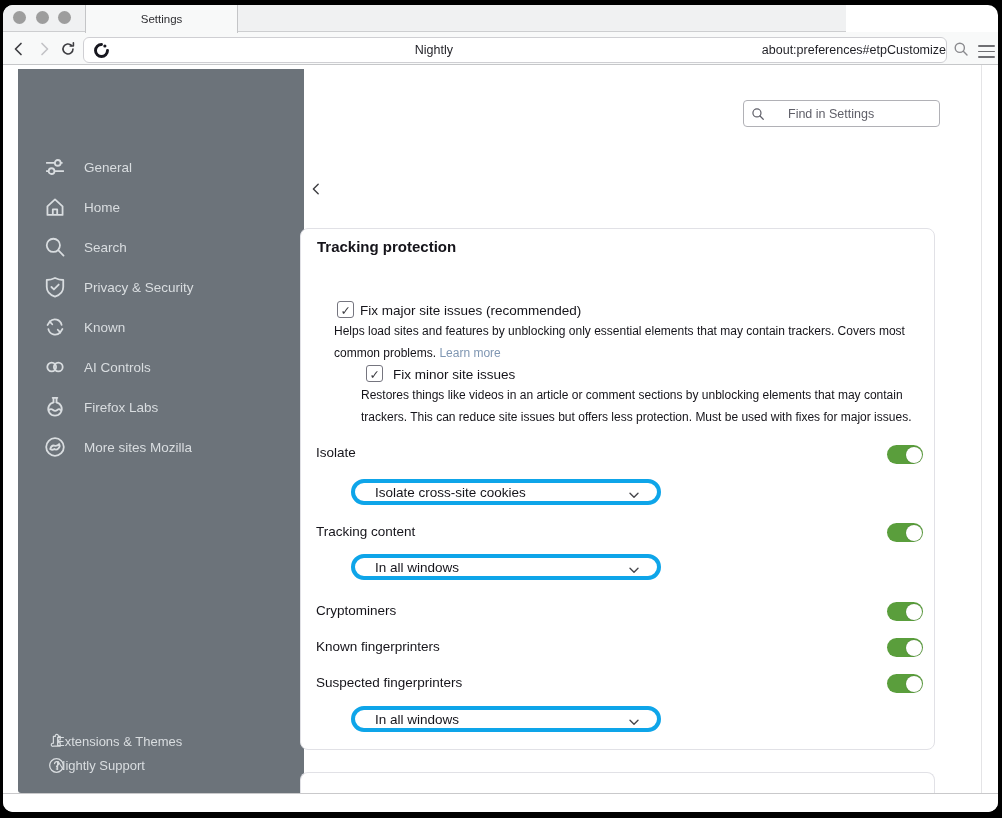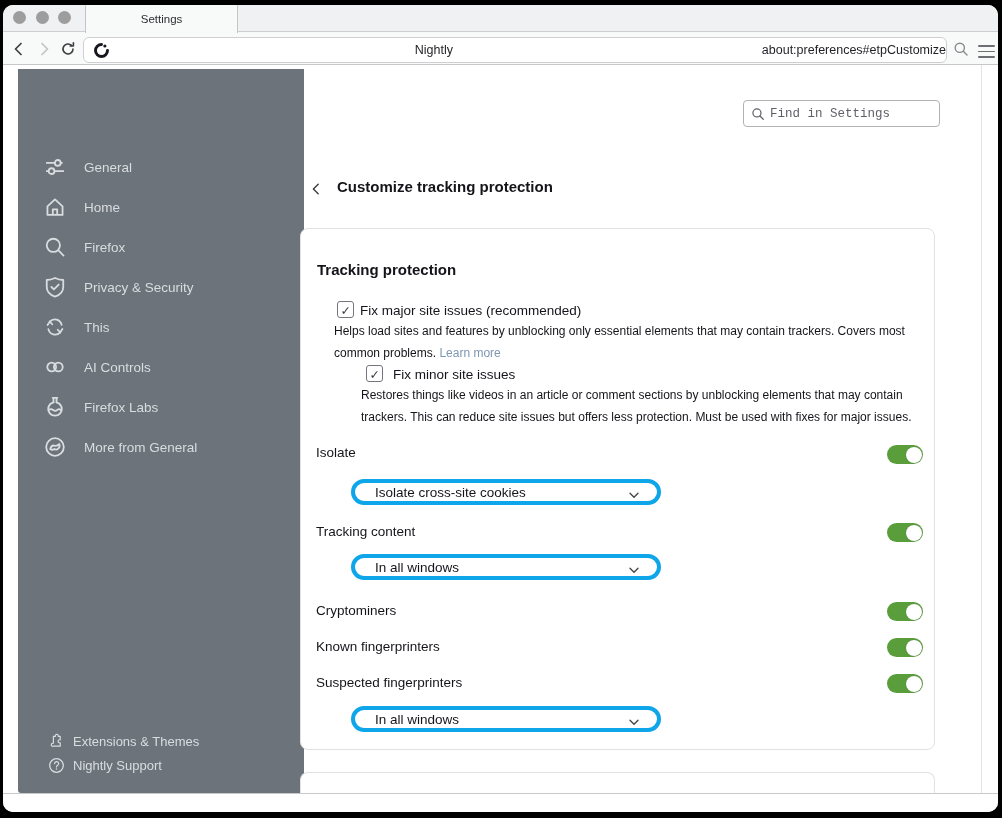--- a/index.html
+++ b/index.html
@@ -9,21 +9,21 @@
     --sidebar-text:#d9dde0;
     --text-dark:#15141a;
     --text-muted:#5b5b66;
   }
   *{margin:0;padding:0;box-sizing:border-box;}
   body{background:#000;font-family:"Liberation Sans","DejaVu Sans",sans-serif;-webkit-font-smoothing:antialiased;}
   #screen{position:relative;width:1002px;height:818px;background:#000;overflow:hidden;}
   #window{position:absolute;left:3px;top:5px;width:995px;height:807px;background:#fff;border-radius:10px;overflow:hidden;}
 
   
-  .titlebar{position:absolute;left:0;top:0;width:995px;height:27px;background:#f0f1f2;border-bottom:1px solid #cdced0;}
+  .titlebar{position:absolute;left:0;top:0;width:843px;height:27px;background:#f0f1f2;border-bottom:1px solid #cdced0;}
   .light{position:absolute;top:6px;width:13px;height:13px;border-radius:50%;background:#9d9d9d;}
   .light.l1{left:10px}.light.l2{left:33px}.light.l3{left:55px}
   .tab{position:absolute;left:82px;top:0;width:153px;height:28px;background:#f8f9f9;border-left:1px solid #c4c5c7;border-right:1px solid #c4c5c7;z-index:2;display:flex;align-items:center;justify-content:center;}
   .tab-label{font-size:11.5px;color:#2f2f33;}
 
   
   .toolbar{position:absolute;left:0;top:27px;width:995px;height:33px;background:#f8f9f9;border-bottom:1px solid #c6c7c9;}
   .navbtn{position:absolute;top:36px;width:16px;height:16px;}
   .urlbar{position:absolute;left:80px;top:32px;width:864px;height:26px;background:#fff;border:1px solid #cfcfd3;border-radius:6px;display:flex;align-items:center;padding-left:10px;gap:7px;justify-content:space-between;}
   .url-prefix{font-size:12.5px;color:#1f1f25;}
@@ -34,37 +34,37 @@
 
   
   .content{position:absolute;left:0;top:60px;width:995px;height:747px;background:#fff;}
 
   .sidebar{position:absolute;left:15px;top:4px;width:286px;height:724px;background:var(--sidebar-bg);border-radius:0 0 3px 3px;}
   .side-item{position:absolute;left:0;width:242px;height:40px;display:flex;align-items:center;cursor:default;}
   .side-item .sicon{position:absolute;left:26px;width:22px;height:22px;}
   .side-item .slabel{position:absolute;left:66px;font-size:13.5px;color:var(--sidebar-text);}
   .side-foot{position:absolute;left:0;width:242px;height:24px;display:flex;align-items:center;}
   .side-foot .sicon{position:absolute;left:30px;width:17px;height:17px;}
-  .side-foot .slabel{position:absolute;left:55px;font-size:13px;color:var(--sidebar-text);}
+  .side-foot .slabel{position:absolute;left:38px;font-size:13px;color:var(--sidebar-text);}
 
   .v-hairline{position:absolute;left:978px;top:0;width:1px;height:728px;background:#e4e4e6;}
   .bottom-hairline{position:absolute;left:0;top:728px;width:995px;height:1px;background:#c9c9cb;}
 
   .findbox{position:absolute;left:740px;top:35px;width:197px;height:27px;border:1px solid #b1b1b6;border-radius:4px;background:#fff;display:flex;align-items:center;padding-left:7px;gap:5px;}
-  .findbox input{border:none;outline:none;font-size:12.5px;color:#2b2b30;width:150px;font-family:Liberation Mono, monospace;background:transparent;}
+  .findbox input{border:none;outline:none;font-size:12.5px;color:#2b2b30;width:150px;font-family:Liberation Sans, sans-serif;background:transparent;margin-left:18px;}
   .findbox input::placeholder{color:#5f5f68;}
 
   .back-btn{position:absolute;left:306px;top:117px;width:14px;height:14px;cursor:pointer;}
   .page-title{position:absolute;left:334px;top:113px;font-size:15px;font-weight:700;color:var(--text-dark);}
 
   .card{position:absolute;background:#fff;border:1px solid #e1e1e6;border-radius:8px;}
   .card1{left:297px;top:163px;width:635px;height:522px;}
   .card2{left:297px;top:707px;width:635px;height:21px;border-bottom:none;border-radius:8px 8px 0 0;}
 
-  .card-h{position:absolute;left:16px;top:32px;font-size:15px;font-weight:700;color:var(--text-dark);}
+  .card-h{position:absolute;left:16px;top:9px;font-size:15px;font-weight:700;color:var(--text-dark);}
   .card-sub{position:absolute;left:16px;top:41px;font-size:13px;color:var(--text-muted);}
 
   .checkbox{position:absolute;width:17px;height:17px;background:#fff;border:1px solid #75757f;border-radius:3px;cursor:pointer;}
   .checkbox.checked::after{content:"\2713";position:absolute;left:2.5px;top:0.5px;font-size:12.5px;color:#3a3a3f;}
   .cb-label{position:absolute;font-size:13.5px;color:var(--text-dark);}
   .cb-desc{position:absolute;font-size:12px;line-height:22px;color:var(--text-dark);}
   .learn-link{color:var(--link);cursor:pointer;}
 
   .row-label{position:absolute;left:15px;font-size:13.5px;color:var(--text-dark);}
   .toggle{position:absolute;left:586px;width:36px;height:19px;border-radius:10px;background:var(--toggle-green);cursor:pointer;}
@@ -140,39 +140,39 @@
               <path d="M6.4 13.8 V9.8 h3.2 v4"></path>
             </svg>
           <span class="slabel">Home</span>
         </div>
 
         <div class="side-item" style="top:158px">
           <svg class="sicon" viewBox="0 0 16 16" fill="none" stroke="#d9dde0" stroke-width="1.3">
               <circle cx="6.8" cy="6.8" r="4.8"></circle>
               <path d="M10.5 10.5 L14.2 14.2" stroke-linecap="round"></path>
             </svg>
-          <span class="slabel">Firefox</span>
+          <span class="slabel">Search</span>
         </div>
 
         <div class="side-item" style="top:198px">
           <svg class="sicon" viewBox="0 0 16 16" fill="none" stroke="#d9dde0" stroke-width="1.3" stroke-linejoin="round">
               <path d="M8 1.4 C10 2.4 12 2.9 14 2.9 V8 C14 11.4 11.6 13.8 8 15 C4.4 13.8 2 11.4 2 8 V2.9 C4 2.9 6 2.4 8 1.4 Z"></path>
               <path d="M5.4 8 L7.2 9.8 L10.7 6.2" stroke-linecap="round"></path>
             </svg>
           <span class="slabel">Privacy &amp; Security</span>
         </div>
 
         <div class="side-item" style="top:238px">
           <svg class="sicon" viewBox="0 0 16 16" fill="none" stroke="#d9dde0" stroke-width="1.3" stroke-linecap="round">
               <path d="M3.2 9.5 a5 5 0 0 0 8.6 2.4"></path>
               <path d="M12.8 6.5 a5 5 0 0 0-8.6-2.4"></path>
               <path d="M2.6 6.6 L4.2 4.1 L6 6"></path>
               <path d="M13.4 9.4 L11.8 11.9 L10 10"></path>
             </svg>
-          <span class="slabel">This</span>
+          <span class="slabel">Known</span>
         </div>
 
         <div class="side-item" style="top:278px">
           <svg class="sicon" viewBox="0 0 16 16" fill="none" stroke="#d9dde0" stroke-width="1.3">
               <circle cx="5.6" cy="8" r="3.2"></circle>
               <circle cx="10.4" cy="8" r="3.2"></circle>
             </svg>
           <span class="slabel">AI Controls</span>
         </div>
 
@@ -184,21 +184,21 @@
               <path d="M3.6 10.2 q1.5-1.2 3 0 t3 0 t2.3 0"></path>
             </svg>
           <span class="slabel">Firefox Labs</span>
         </div>
 
         <div class="side-item" style="top:358px">
           <svg class="sicon" viewBox="0 0 16 16" fill="none" stroke="#d9dde0" stroke-width="1.3" stroke-linecap="round">
               <circle cx="8" cy="8" r="6.4"></circle>
               <path d="M4.5 9.5 q1-3 3-2.5 t3.5-1 q1 1.5-.5 3 t-3 .5 q-1.5 1-3 0"></path>
             </svg>
-          <span class="slabel">More from General</span>
+          <span class="slabel">More sites Mozilla</span>
         </div>
 
         <div class="side-foot" style="top:660px">
           <svg class="sicon" viewBox="0 0 16 16" fill="none" stroke="#d9dde0" stroke-width="1.2" stroke-linejoin="round">
               <path d="M5.5 3.5 h2 a1.6 1.6 0 1 1 3 0 h2 v3.5 a1.6 1.6 0 1 0 0 3 v3.5 H5.5 a1.6 1.6 0 1 1 0-3 z" transform="scale(0.92)"></path>
             </svg>
           <span class="slabel">Extensions &amp; Themes</span>
         </div>
 
         <div class="side-foot" style="top:684px">
@@ -218,21 +218,20 @@
         <svg width="14" height="14" viewBox="0 0 16 16">
             <circle cx="6.8" cy="6.8" r="4.6" stroke="#5f5f68" stroke-width="1.4" fill="none"></circle>
             <path d="M10.3 10.3 L14 14" stroke="#5f5f68" stroke-width="1.4" stroke-linecap="round"></path>
           </svg>
         <input type="text" placeholder="Find in Settings" style="">
       </div>
 
       <svg class="back-btn" viewBox="0 0 16 16">
           <path d="M10.5 2.5 L5 8 L10.5 13.5" stroke="#3e3e42" stroke-width="1.6" fill="none" stroke-linecap="round" stroke-linejoin="round"></path>
         </svg>
-      <h1 class="page-title">Customize tracking protection</h1>
 
       <div class="card card1">
         <div class="card-h">Tracking protection</div>
 
         <span class="checkbox checked" style="left:36px;top:72px"></span>
         <span class="cb-label" style="left:59px;top:74px">Fix major site issues (recommended)</span>
         <div class="cb-desc" style="left:33px;top:91px;width:580px">
           <span>Helps load sites and features by unblocking only essential elements that may contain trackers. Covers most common problems.</span>
           <span class="learn-link">Learn more</span>
         </div>

